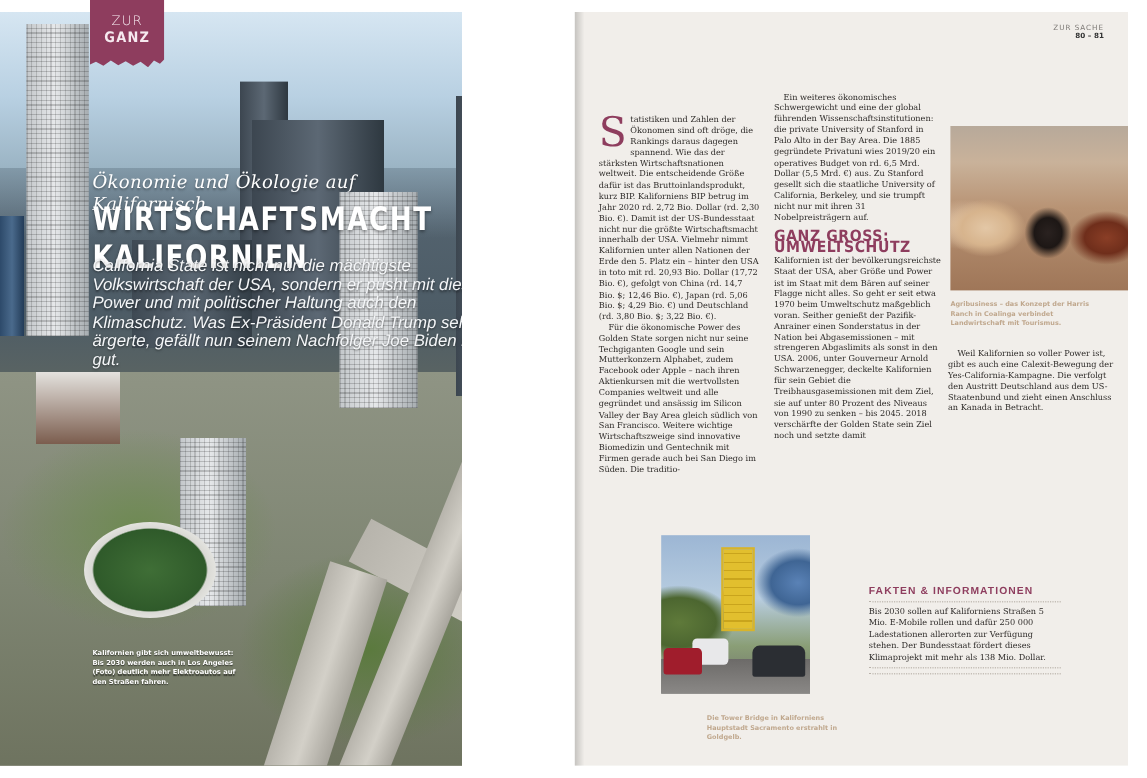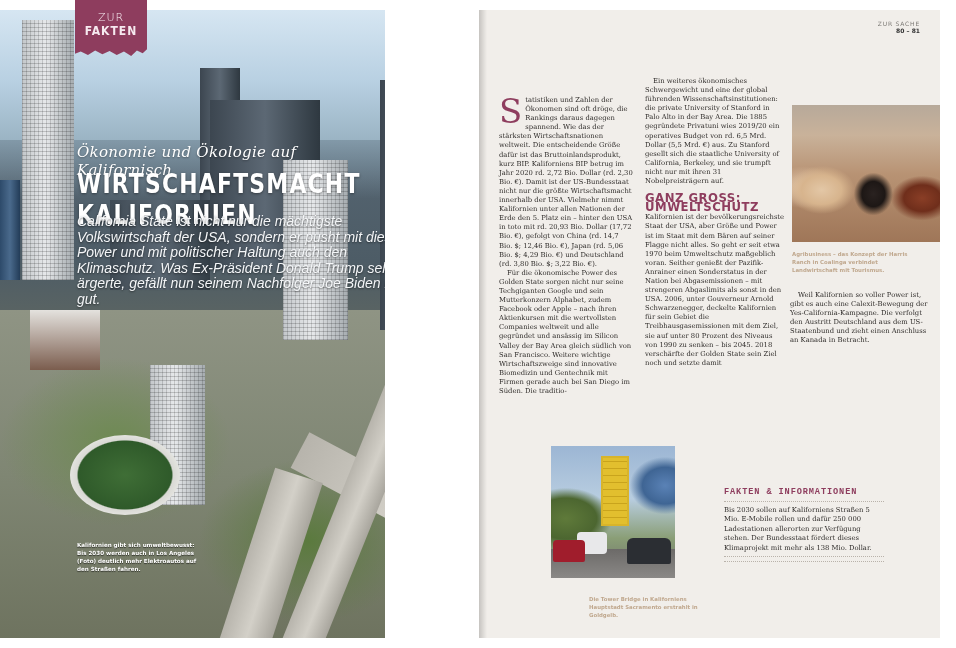--- a/index.html
+++ b/index.html
@@ -26,21 +26,21 @@
   .ground { position:absolute; left:0; top:300px; width:100%; height:330px;
     background:
       radial-gradient(ellipse at 30% 40%, #6e8a52 0%, transparent 30%),
       radial-gradient(ellipse at 80% 70%, #5b7a3e 0%, transparent 25%),
       linear-gradient(180deg, #8f9484 0%, #7f8673 50%, #6e735f 100%); }
   .freeway { position:absolute; background: linear-gradient(90deg, #b7b4ac, #d3d0c8 50%, #a8a59d); }
   .stadium { position:absolute; left:70px; top:425px; width:110px; height:80px; border-radius:50%;
     background: radial-gradient(ellipse, #3f6e36 0%, #2f5a2a 60%, #d9d9d4 62%, #e8e8e4 75%); }
 
   .tab-badge {
-    position: absolute; left: 75px; top: 0; width: 72px; height: 56px;
+    position: absolute; left: 75px; top: 0; width: 62px; height: 56px;
     background: #8e3d5e; color: #f6e9ef; text-align: center;
     clip-path: polygon(0 0,100% 0,100% 88%,94% 95%,86% 90%,78% 100%,68% 92%,58% 98%,48% 91%,38% 97%,28% 90%,18% 98%,8% 92%,0 96%);
     z-index: 5;
   }
   .tab-badge .l1 { display:block; font-family:"DejaVu Sans", sans-serif; font-size:11px; font-weight:300; letter-spacing:1px; padding-top:12px; line-height:12px; }
   .tab-badge .l2 { display:block; font-family:"DejaVu Sans Condensed","DejaVu Sans", sans-serif; font-size:12px; font-weight:bold; letter-spacing:1px; line-height:14px; }
 
   .kicker {
     position:absolute; left:77px; top:133px; z-index:4;
     font-family:"DejaVu Serif", serif; font-style: italic; color:#ffffff;
@@ -121,21 +121,21 @@
   .bridge-caption {
     position:absolute; left:110px; top:585px; width:120px;
     font-family:"DejaVu Sans", sans-serif; font-weight:bold; font-size:5.4px; line-height:8px; color:#c0a88e;
   }
 
   .facts-box {
     position:absolute; left:245px; top:477px; width:160px;
     font-family:"DejaVu Serif", serif; color:#2f2c2a;
   }
   .facts-title {
-    font-family:Liberation Mono, monospace; font-weight:bold; font-size:8.6px;
+    font-family:Liberation Sans, sans-serif; font-weight:bold; font-size:8.6px;
     color:#8e3d5e; letter-spacing:.9px; margin-bottom:4px;
   }
   .facts-rule { border-top: 1px dotted #b9b2aa; margin: 3px 0 4px 0; }
   .facts-text { font-size:6.8px; line-height:9.4px; }
 
   .gutter { position:absolute; left:479px; top:10px; width:8px; height:628px;
     background: linear-gradient(90deg, rgba(0,0,0,.18), rgba(0,0,0,0)); z-index:6; }
 </style>
 </head>
 <body>
@@ -162,21 +162,21 @@
   <div class="stadium"></div>
 
   <div class="kicker">Ökonomie und Ökologie auf Kalifornisch</div>
   <div class="headline">WIRTSCHAFTSMACHT KALIFORNIEN</div>
   <div class="lead">California State ist nicht nur die mächtigste Volkswirtschaft der USA, sondern er pusht mit dieser Power und mit politischer Haltung auch den Klimaschutz. Was Ex-Präsident Donald Trump sehr ärgerte, gefällt nun seinem Nachfolger Joe Biden richtig gut.</div>
   <div class="photo-caption">Kalifornien gibt sich umweltbewusst: Bis 2030 werden auch in Los Angeles (Foto) deutlich mehr Elektroautos auf den Straßen fahren.</div>
 </div>
 
 <div class="tab-badge">
   <span class="l1">ZUR</span>
-  <span class="l2">FAKTEN</span>
+  <span class="l2">GANZ</span>
 </div>
 
 <div class="right-page">
   <div class="page-head">
     <span class="sec">ZUR SACHE</span>
     <span class="nums">80 – 81</span>
   </div>
 
   <div class="col col1">
     <p><span class="dropcap">S</span><span>tatistiken und Zahlen der Ökonomen sind oft dröge, die Rankings daraus dagegen spannend. Wie das der stärksten Wirtschaftsnationen weltweit. Die entscheidende Größe dafür ist das Bruttoinlandsprodukt, kurz BIP. Kaliforniens BIP betrug im Jahr 2020 rd. 2,72 Bio. Dollar (rd. 2,30 Bio. €). Damit ist der US-Bundesstaat nicht nur die größte Wirtschaftsmacht innerhalb der USA. Vielmehr nimmt Kalifornien unter allen Nationen der Erde den 5. Platz ein – hinter den USA in toto mit rd. 20,93 Bio. Dollar (17,72 Bio. €), gefolgt von China (rd. 14,7 Bio. $; 12,46 Bio. €), Japan (rd. 5,06 Bio. $; 4,29 Bio. €) und Deutschland (rd. 3,80 Bio. $; 3,22 Bio. €).</span></p>

